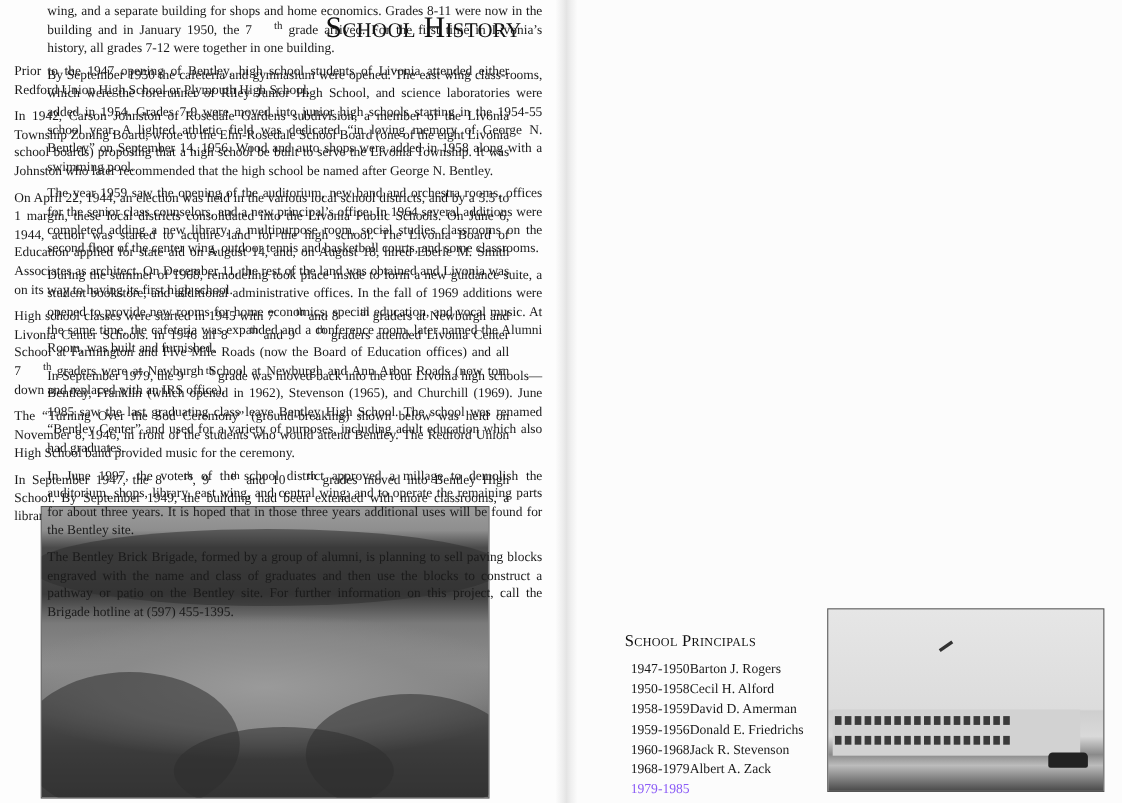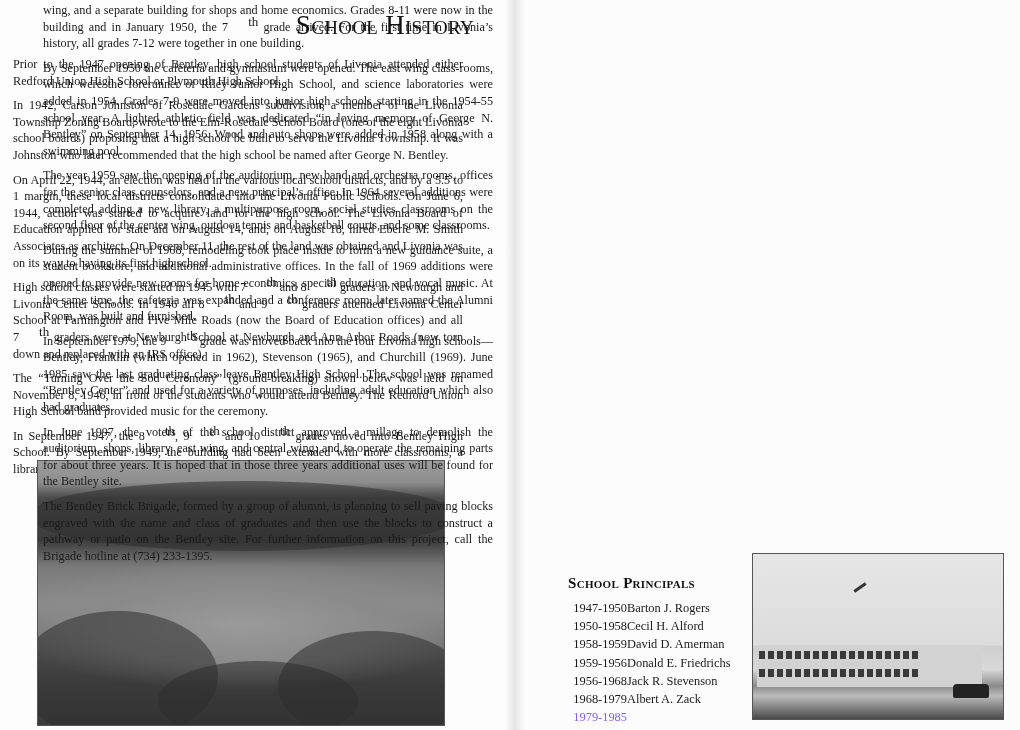--- a/index.html
+++ b/index.html
@@ -21,41 +21,41 @@
   }
   .title {
     position: absolute; left: 0; width: 474px; top: 10px;
     text-align: right; font-weight: normal; font-size: 27px; letter-spacing: 0.3px;
     font-variant: small-caps; color: #111;
   }
   .col { position: absolute; font-size: 12.2px; line-height: 16.6px; text-align: justify; }
   .col-left { left: 13px; width: 450px; top: 56px; }
   .col-right { left: 43px; width: 450px; top: 2px; }
   .col p { margin: 0 0 8px 0; }
-  sup { font-size: 13px; line-height: 0; vertical-align: 5px; padding-left: 20px; }
+  sup { font-size: 10px; line-height: 0; vertical-align: 5px; padding-left: 20px; }
 
   .photo {
     position: absolute; border: 1px solid #555; overflow: hidden;
   }
   .photo-ceremony { left: 37px; top: 460px; width: 406px; height: 264px;
     background:
       radial-gradient(ellipse 60% 25% at 50% 62%, #9a9a9a 0%, #8a8a8a 60%, rgba(0,0,0,0) 100%),
       linear-gradient(to bottom, #9c9c9c 0%, #8e8e8e 8%, #4a4a4a 14%, #3c3c3c 30%, #7a7a7a 40%, #8c8c8c 55%, #6a6a6a 72%, #4a4a4a 85%, #3a3a3a 100%);
   }
   .photo-building { left: 752px; top: 553px; width: 250px; height: 165px;
     background: linear-gradient(to bottom, #e6e6e6 0%, #dcdcdc 55%, #cfcfcf 56%, #d9d9d9 70%, #8a8a8a 80%, #bcbcbc 86%, #4a4a4a 100%);
   }
   .crowd { position: absolute; border-radius: 50%; background: #2d2d2d; opacity: 0.55; }
   .bldg-wall { position: absolute; left: 4px; top: 91px; width: 225px; height: 42px; background: #d2d2d2; }
   .bldg-win { position: absolute; width: 6px; height: 8px; background: #3a3a3a; }
   .bird { position: absolute; left: 100px; top: 32px; width: 14px; height: 3px; background: #333; transform: rotate(-35deg); }
   .car { position: absolute; left: 200px; top: 130px; width: 36px; height: 14px; background: #222; border-radius: 4px 4px 2px 2px; }
 
   .principals-title {
-    position: absolute; left: 568px; top: 575px; font-weight: bold; font-size: 15px;
+    position: absolute; left: 568px; top: 575px; font-weight: normal; font-size: 15px;
     font-variant: small-caps; color: #111; letter-spacing: 0.3px;
   }
   .principals { position: absolute; left: 556px; top: 599px; font-size: 12.4px; line-height: 18.2px; }
   .p-row { display: flex; text-align: right; }
   .p-years { width: 71px; }
   .p-name { white-space: nowrap; }
   .p-row.faded { color: #8b5cf6; flex-direction: column; }
 </style>
 </head>
 <body>
@@ -82,21 +82,21 @@
   <div class="crowd" style="left:120px;top:200px;width:200px;height:80px;"></div>
 </div>
 
 <div class="col col-right">
   <p>wing, and a separate building for shops and home economics. Grades 8-11 were now in the building and in January 1950, the 7<sup>th</sup> grade arrived. For the first time in Livonia’s history, all grades 7-12 were together in one building.</p>
   <p>By September 1950 the cafeteria and gymnasium were opened. The east wing class-rooms, which were the forerunner of Riley Junior High School, and science laboratories were added in 1954. Grades 7-9 were moved into junior high schools starting in the 1954-55 school year. A lighted athletic field was dedicated “in loving memory of George N. Bentley” on September 14, 1956. Wood and auto shops were added in 1958 along with a swimming pool.</p>
   <p>The year 1959 saw the opening of the auditorium, new band and orchestra rooms, offices for the senior class counselors, and a new principal’s office. In 1964 several additions were completed adding a new library, a multipurpose room, social studies classrooms on the second floor of the center wing, outdoor tennis and basketball courts, and some classrooms.</p>
   <p>During the summer of 1968, remodeling took place inside to form a new guidance suite, a student bookstore, and additional administrative offices. In the fall of 1969 additions were opened to provide new rooms for home economics, special education, and vocal music. At the same time, the cafeteria was expanded and a conference room, later named the Alumni Room, was built and furnished.</p>
   <p>In September 1979, the 9<sup>th</sup> grade was moved back into the four Livonia high schools—Bentley, Franklin (which opened in 1962), Stevenson (1965), and Churchill (1969). June 1985 saw the last graduating class leave Bentley High School. The school was renamed “Bentley Center” and used for a variety of purposes, including adult education which also had graduates.</p>
   <p>In June 1997, the voters of the school district approved a millage to demolish the auditorium, shops, library, east wing, and central wing; and to operate the remaining parts for about three years. It is hoped that in those three years additional uses will be found for the Bentley site.</p>
-  <p>The Bentley Brick Brigade, formed by a group of alumni, is planning to sell paving blocks engraved with the name and class of graduates and then use the blocks to construct a pathway or patio on the Bentley site. For further information on this project, call the Brigade hotline at (734) 233-1395.</p>
+  <p>The Bentley Brick Brigade, formed by a group of alumni, is planning to sell paving blocks engraved with the name and class of graduates and then use the blocks to construct a pathway or patio on the Bentley site. For further information on this project, call the Brigade hotline at (597) 455-1395.</p>
 </div>
 
 <div class="principals-title">School Principals</div>
 <div class="principals">
   <div class="p-row">
       <span class="p-years">1947-1950</span>
       <span class="p-name">Barton J. Rogers</span>
     </div>
   <div class="p-row">
       <span class="p-years">1950-1958</span>
@@ -104,21 +104,21 @@
     </div>
   <div class="p-row">
       <span class="p-years">1958-1959</span>
       <span class="p-name">David D. Amerman</span>
     </div>
   <div class="p-row">
       <span class="p-years">1959-1956</span>
       <span class="p-name">Donald E. Friedrichs</span>
     </div>
   <div class="p-row">
-      <span class="p-years">1956-1968</span>
+      <span class="p-years">1960-1968</span>
       <span class="p-name">Jack R. Stevenson</span>
     </div>
   <div class="p-row">
       <span class="p-years">1968-1979</span>
       <span class="p-name">Albert A. Zack</span>
     </div>
   <div class="p-row faded">
       <span class="p-years">1979-1985</span>
       <span class="p-name">Kenneth C. Brick, Jr.</span>
     </div>

